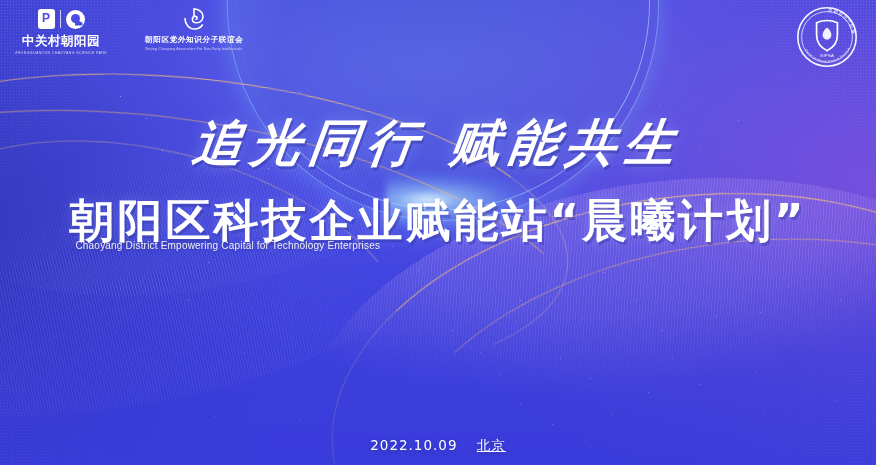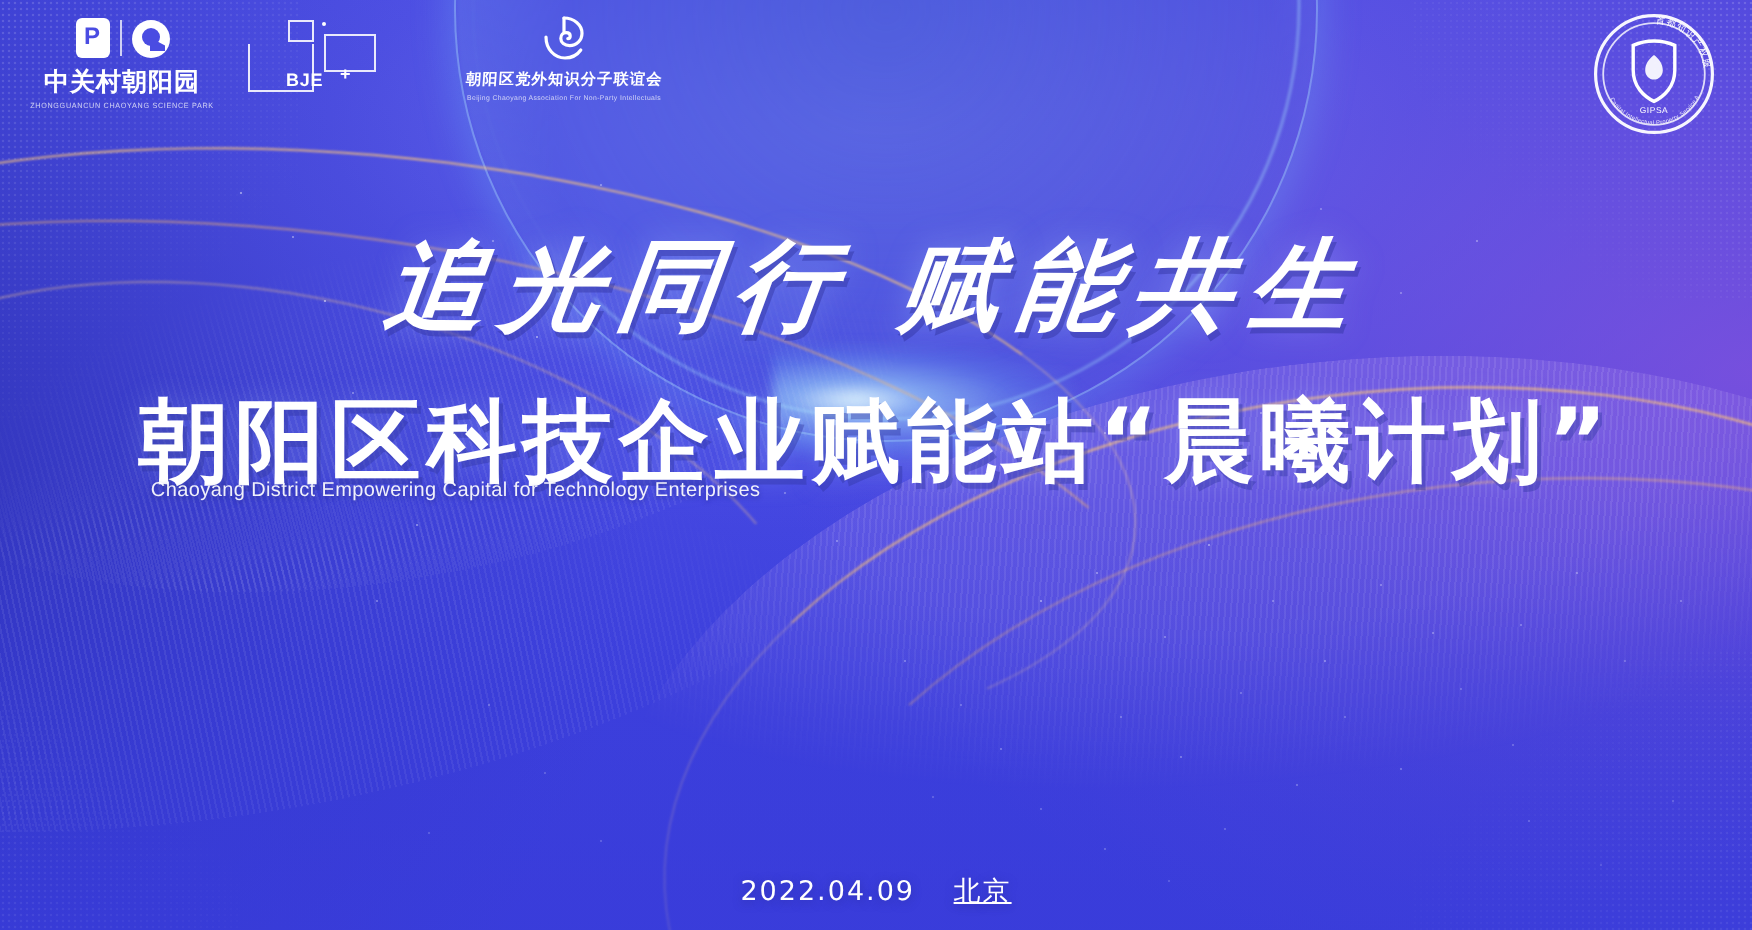--- a/index.html
+++ b/index.html
@@ -418,28 +418,20 @@
       <div class="logo-zgc">
         <div class="zgc-marks">
           <span class="zgc-mark pbox"></span>
           <span class="zgc-divider"></span>
           <span class="zgc-mark round"></span>
         </div>
         <div class="zgc-cn">中关村朝阳园</div>
         <div class="zgc-en">ZHONGGUANCUN CHAOYANG SCIENCE PARK</div>
       </div>
 
-      <div class="logo-bje">
-        <span class="bje-sq s1"></span>
-        <span class="bje-sq s2"></span>
-        <span class="bje-sq s3"></span>
-        <span class="bje-dot"></span>
-        <span class="bje-text">BJE</span>
-        <span class="bje-plus">+</span>
-      </div>
 
       <div class="logo-assoc">
         <div class="assoc-mark">
           <svg width="26" height="24" viewBox="0 0 26 24">
             <path d="M13 1c5 0 9 3.4 9 7.6 0 3.6-2.8 6.2-6.2 6.2-2.6 0-4.4-1.6-4.4-3.6 0-1.7 1.2-2.9 2.7-2.9 1.2 0 2 .7 2 1.7 0 .8-.5 1.3-1.2 1.3" fill="none" stroke="#fff" stroke-width="1.6" stroke-linecap="round"></path>
             <path d="M4 10.5c0 6 4.2 10.5 9.5 10.5 3.4 0 6.2-1.6 7.9-4" fill="none" stroke="#fff" stroke-width="1.6" stroke-linecap="round"></path>
             <path d="M13 1v7" fill="none" stroke="#fff" stroke-width="1.6" stroke-linecap="round"></path>
           </svg>
         </div>
         <div class="assoc-cn">朝阳区党外知识分子联谊会</div>
@@ -470,17 +462,17 @@
   <div class="content">
 
     <div class="h1">追光同行 赋能共生</div>
 
     <div class="h2-wrap">
       <div class="h2">朝阳区科技企业赋能站“晨曦计划”<span class="h2-en">Chaoyang District  Empowering Capital for Technology Enterprises</span></div>
     </div>
 
 
     <div class="footer">
-      <span>2022.04.09</span>
+      <span>2022.10.09</span>
       <span class="city">北京</span>
     </div>
   </div>
 </div>
 
 </body></html>

